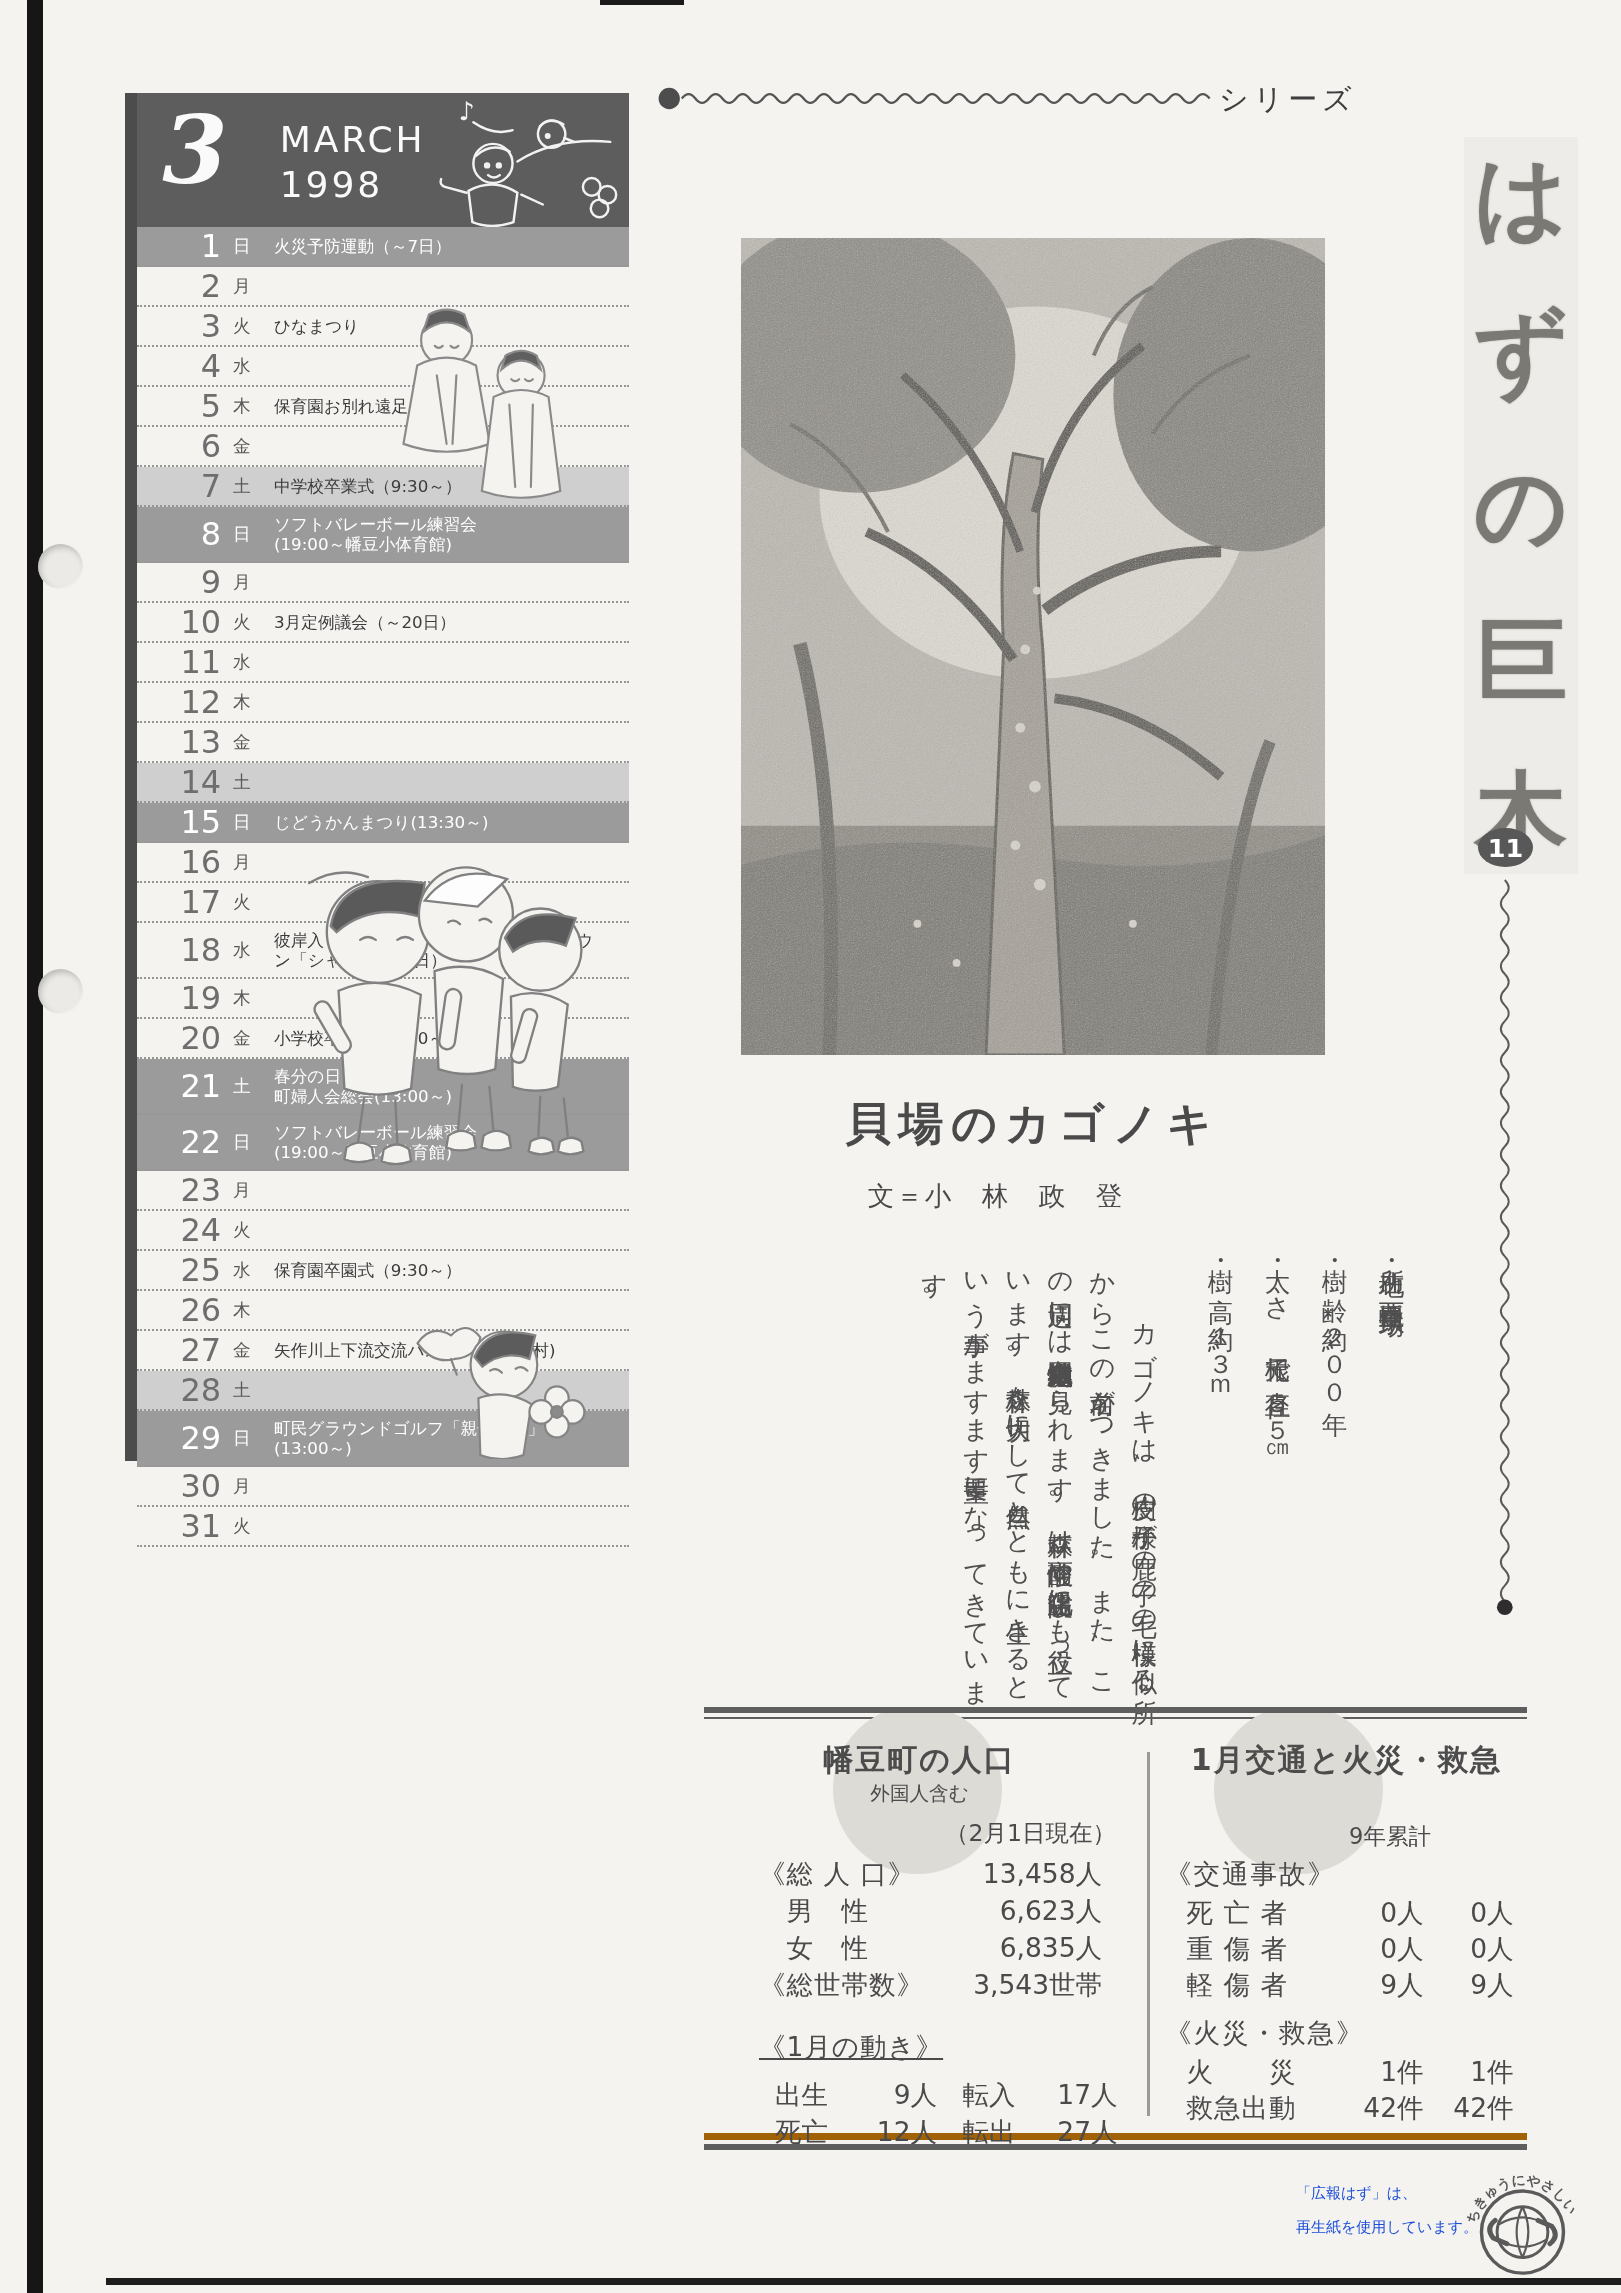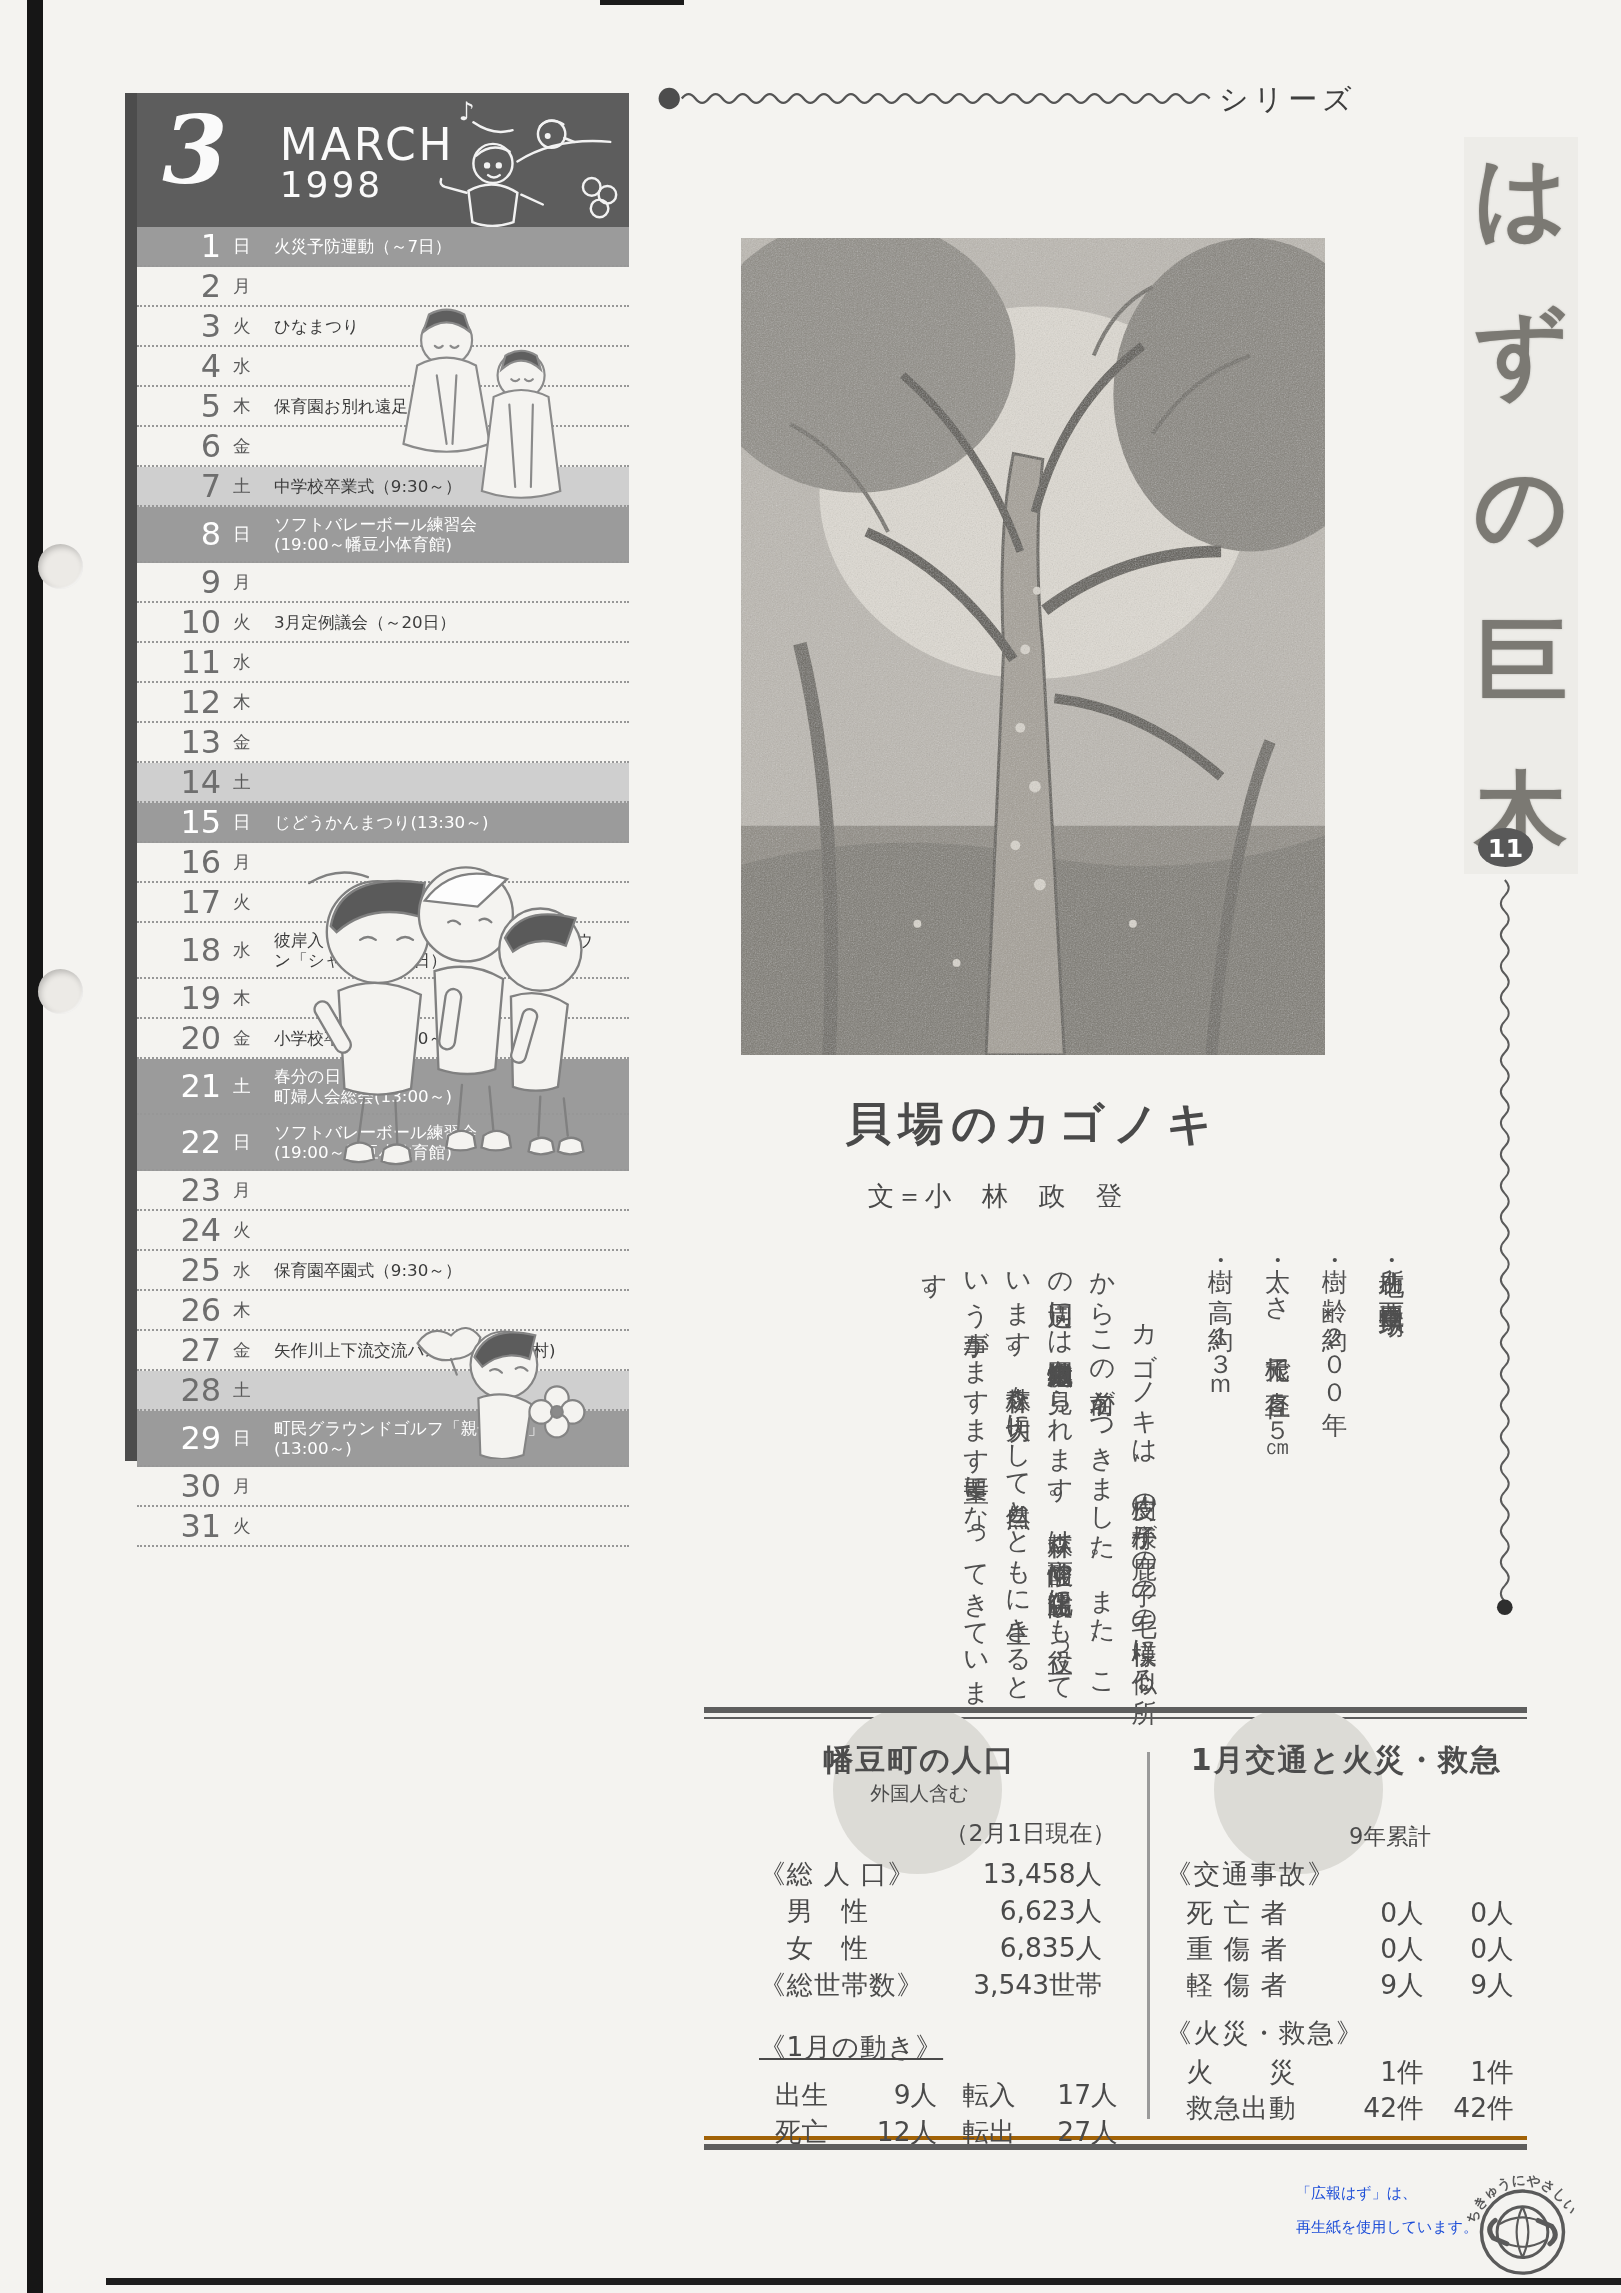--- a/index.html
+++ b/index.html
@@ -14,21 +14,21 @@
   .punch-hole{position:absolute;width:45px;height:45px;border-radius:50%;background:#eceae6;
               box-shadow:inset 2px 2.9px 5.9px rgba(0,0,0,.22), inset -1px -1px 2px rgba(255,255,255,.8);}
   .hole-1{left:38px;top:544px;} .hole-2{left:38px;top:969px;}
 
   
   .calendar{position:absolute;left:125px;top:93px;width:504px;height:1368px;}
   .cal-side{position:absolute;left:0;top:0;width:11.8px;height:100%;background:#4c4c4c;}
   .cal-header{position:absolute;left:11.8px;top:0;width:492px;height:134px;background:#5d5d5d;overflow:hidden;}
   .cal-month-number{position:absolute;left:25.5px;top:2px;font-family:"DejaVu Serif",serif;
                     font-style:italic;font-weight:bold;font-size:94px;color:#fafafa;}
-  .cal-month-name{position:absolute;left:143px;top:25.5px;font-size:44px;letter-spacing:2.9px;color:#fafafa;}
+  .cal-month-name{position:absolute;left:143px;top:25.5px;font-size:36px;letter-spacing:2.9px;color:#fafafa;}
   .cal-year{position:absolute;left:143px;top:71px;font-size:36px;letter-spacing:2.9px;color:#fafafa;}
   .cal-mascot{position:absolute;right:3.9px;top:0;}
   .cal-rows{position:absolute;left:11.8px;top:134px;width:492px;height:1234px;display:flex;flex-direction:column;}
   .cal-row{box-sizing:border-box;flex:0 0 37px;border-bottom:2px dotted #979797;display:flex;
            align-items:center;padding-left:27.4px;}
   .cal-row.tall{flex-basis:56px;}
   .cal-row .num{width:57px;text-align:right;padding-right:11.8px;font-size:32px;color:#6e6e6e;}
   .cal-row .wd{width:41px;font-size:17.6px;color:#585858;}
   .cal-row .ev{font-size:16.7px;color:#3c3c3c;line-height:1.2;}
   .cal-row.dark{background:#9b9b9b;}
@@ -66,21 +66,21 @@
   .facts{position:absolute;right:0;top:0;height:451px;writing-mode:vertical-rl;text-orientation:upright;
       font-family:"DejaVu Serif",serif;font-size:25.5px;color:#4f4f4f;}
   .facts .fact{line-height:57px;letter-spacing:2px;}
   .body-para{position:absolute;left:9.8px;top:7.8px;width:436px;height:441px;writing-mode:vertical-rl;
       font-family:"DejaVu Serif",serif;font-size:25.5px;line-height:42px;color:#4f4f4f;}
 
   
   .stats{position:absolute;left:704px;top:1707px;width:823px;height:443px;
       border-top:6.9px solid #5e5e5e;border-bottom:6.9px solid #5e5e5e;box-sizing:border-box;overflow:hidden;}
   .stats-inner{position:absolute;left:0;right:0;top:3.9px;bottom:3.9px;
-      border-top:2px solid #5e5e5e;border-bottom:4px solid #a16207;}
+      border-top:2px solid #5e5e5e;border-bottom:7px solid #a16207;}
   .stats-divider{position:absolute;left:443px;top:33px;bottom:17.6px;width:2.9px;background:#9a9a9a;}
   .circle-bg{position:absolute;border-radius:50%;background:#dcdbd6;}
   .pop-circle{left:129px;top:-13.7px;width:169px;height:169px;}
   .trf-circle{left:510px;top:-13.7px;width:169px;height:169px;}
   .box-title{position:absolute;font-size:30px;font-weight:bold;letter-spacing:2px;color:#4c4c4c;text-align:center;}
   .pop-title{left:39px;top:21.6px;width:353px;}
   .pop-sub{position:absolute;left:39px;top:61px;width:353px;text-align:center;font-size:19.6px;color:#4c4c4c;}
   .trf-title{left:461px;top:21.6px;width:363px;}
   .pop-asof{position:absolute;left:157px;top:98px;width:255px;text-align:right;font-size:23.5px;color:#4a4a4a;}
   .trf-cum{position:absolute;left:588px;top:102px;width:196px;text-align:center;font-size:22.5px;color:#4a4a4a;}

